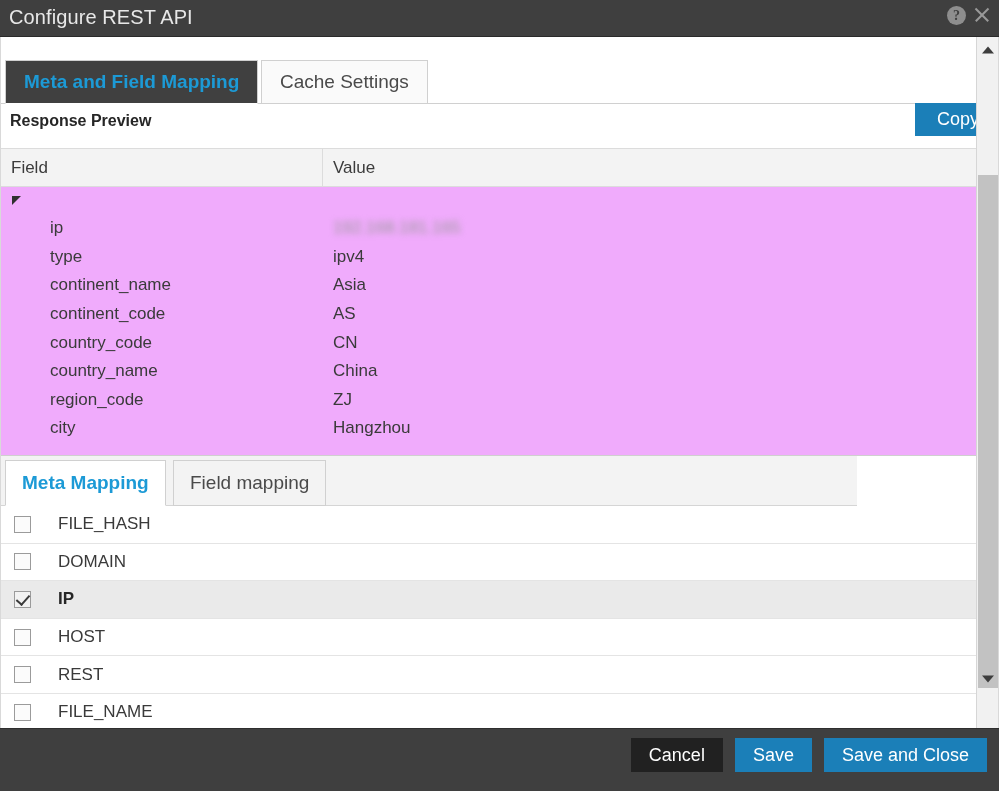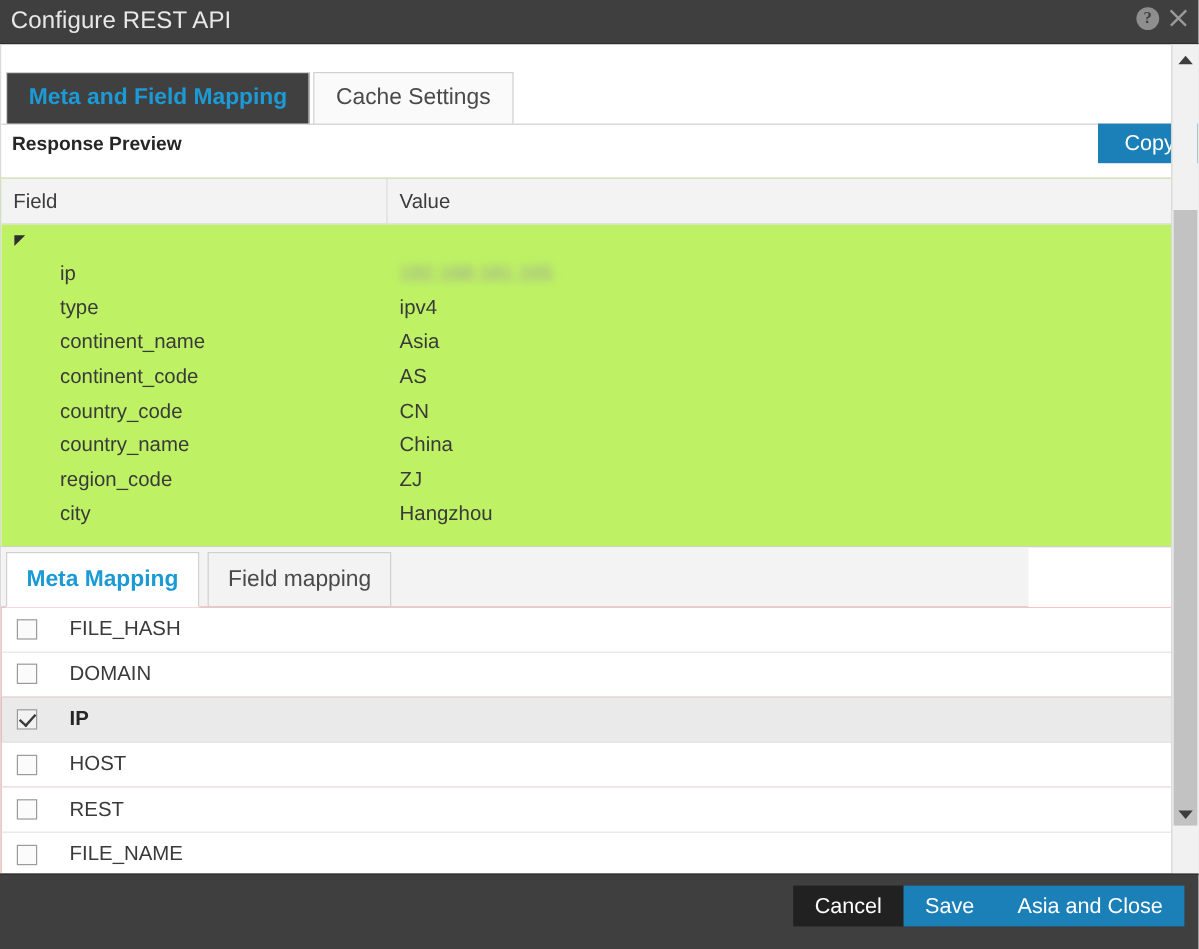--- a/index.html
+++ b/index.html
@@ -201,21 +201,21 @@
   
   .preview-table {
     position: absolute;
     left: 0; top: 111px;
     width: 976px;
     height: 308px;
     border-top: 1px solid #dcdcdc;
     border-bottom: 1px solid #cfcfcf;
     box-sizing: border-box;
     overflow: hidden;
-    background: #bef264;
+    background: #f0abfc;
   }
   .preview-thead {
     display: flex;
     height: 38px;
     background: #f3f3f3;
     border-bottom: 1px solid #dcdcdc;
     box-sizing: border-box;
   }
   .preview-th {
     font-size: 17px;
@@ -367,21 +367,21 @@
     height: 63px;
     background: #3f3f3f;
     border-top: 1px solid #2e2e2e;
     box-sizing: border-box;
   }
   .footer-buttons {
     position: absolute;
     right: 12px;
     top: 9px;
     display: flex;
-    gap: 0;
+    gap: 12px;
     border-radius: 14px;
   }
   .btn {
     height: 34px;
     min-width: 60px;
     padding: 0 18px;
     font-size: 18px;
     border: none;
     color: #ffffff;
     cursor: pointer;
@@ -512,17 +512,17 @@
           <i></i>
         </div>
     </div>
 
   </div>
 
   <div class="footer">
     <div class="footer-buttons">
       <button class="btn btn-cancel">Cancel</button>
       <button class="btn btn-primary">Save</button>
-      <button class="btn btn-primary">Asia and Close</button>
+      <button class="btn btn-primary">Save and Close</button>
     </div>
   </div>
 
 </div>
 
 </body></html>

